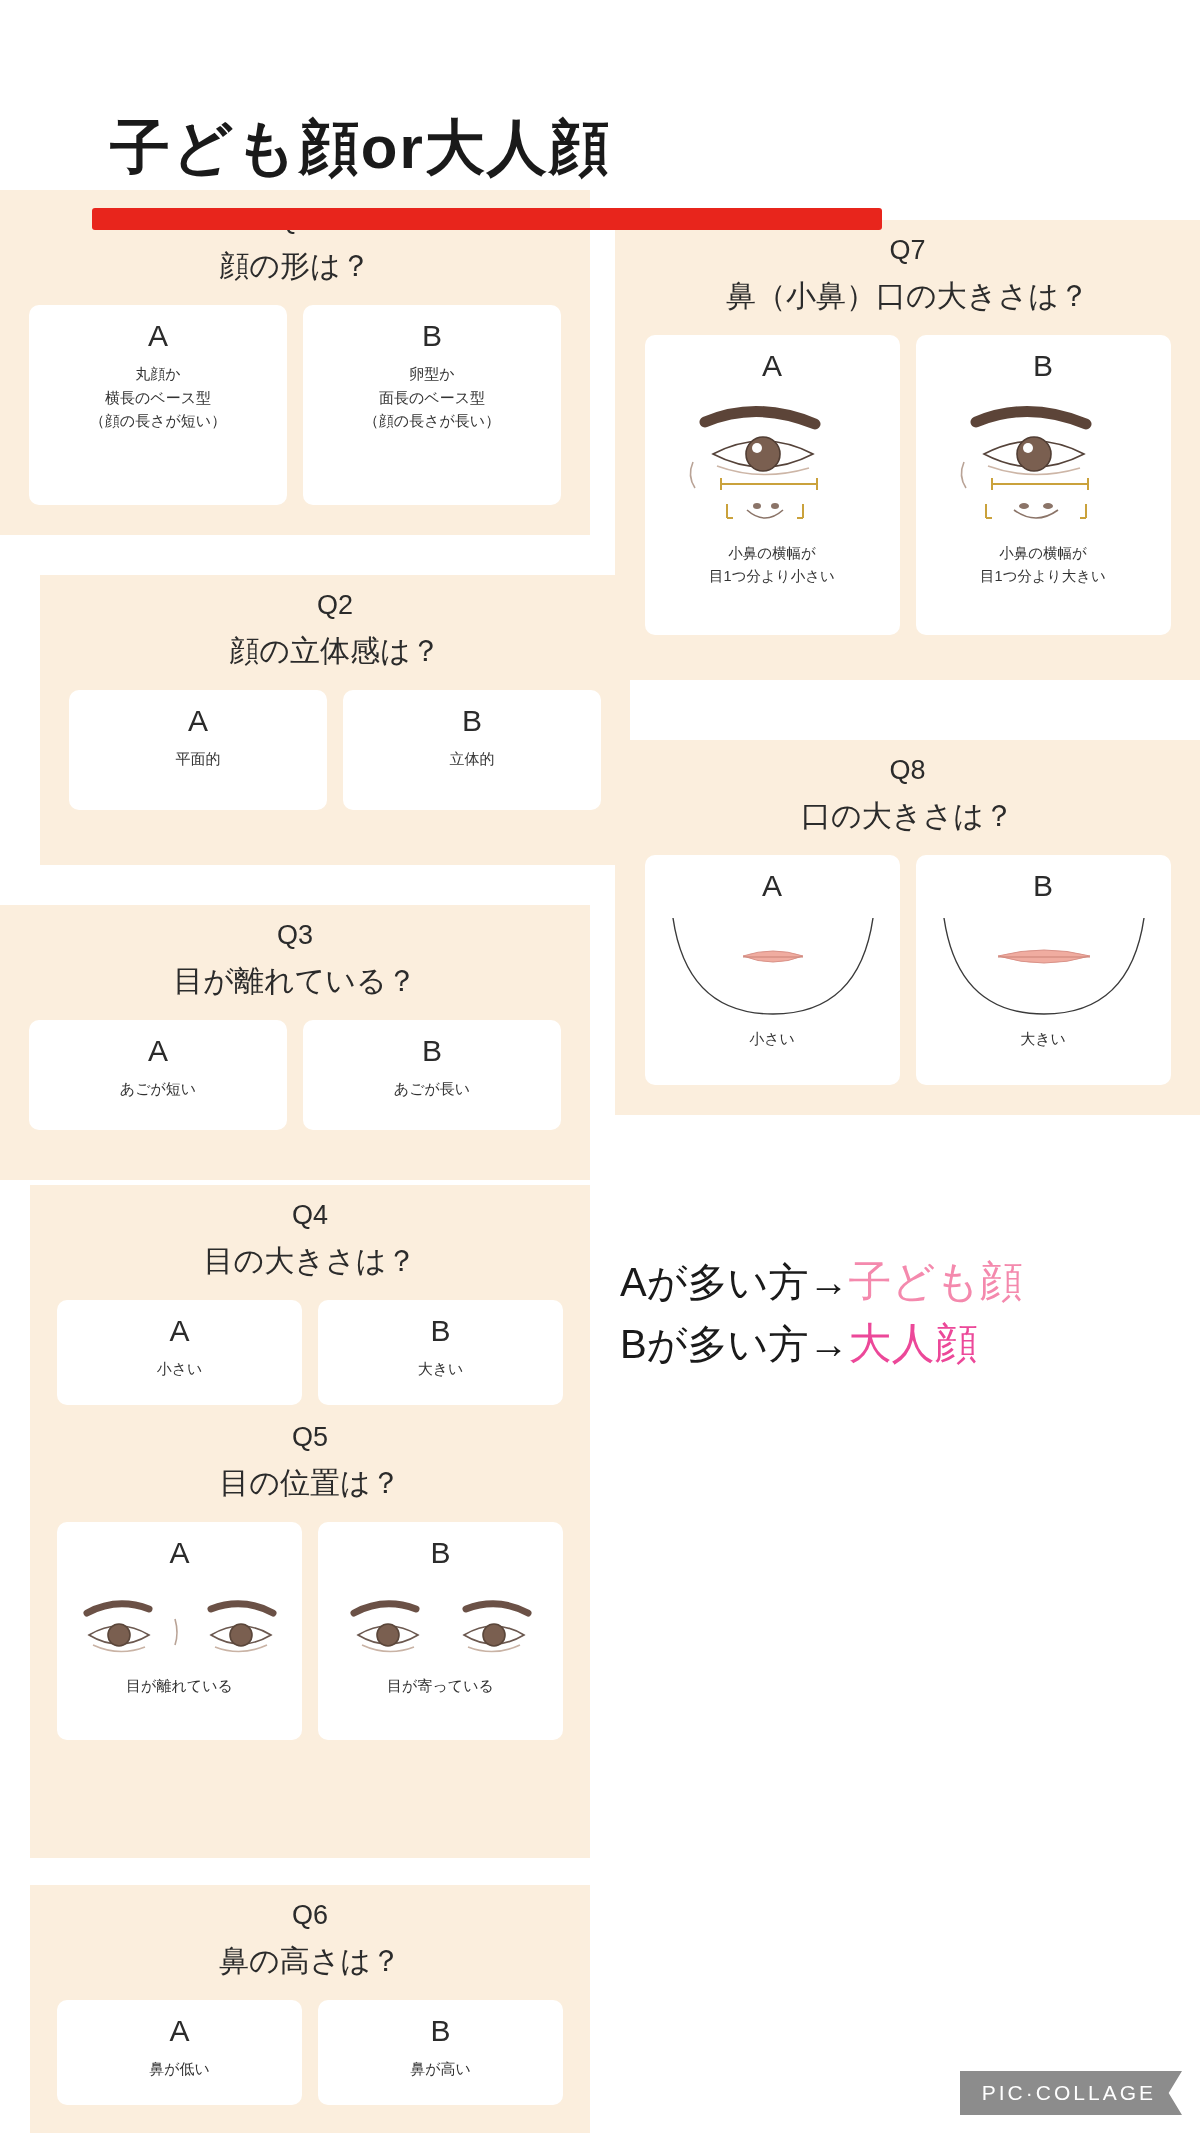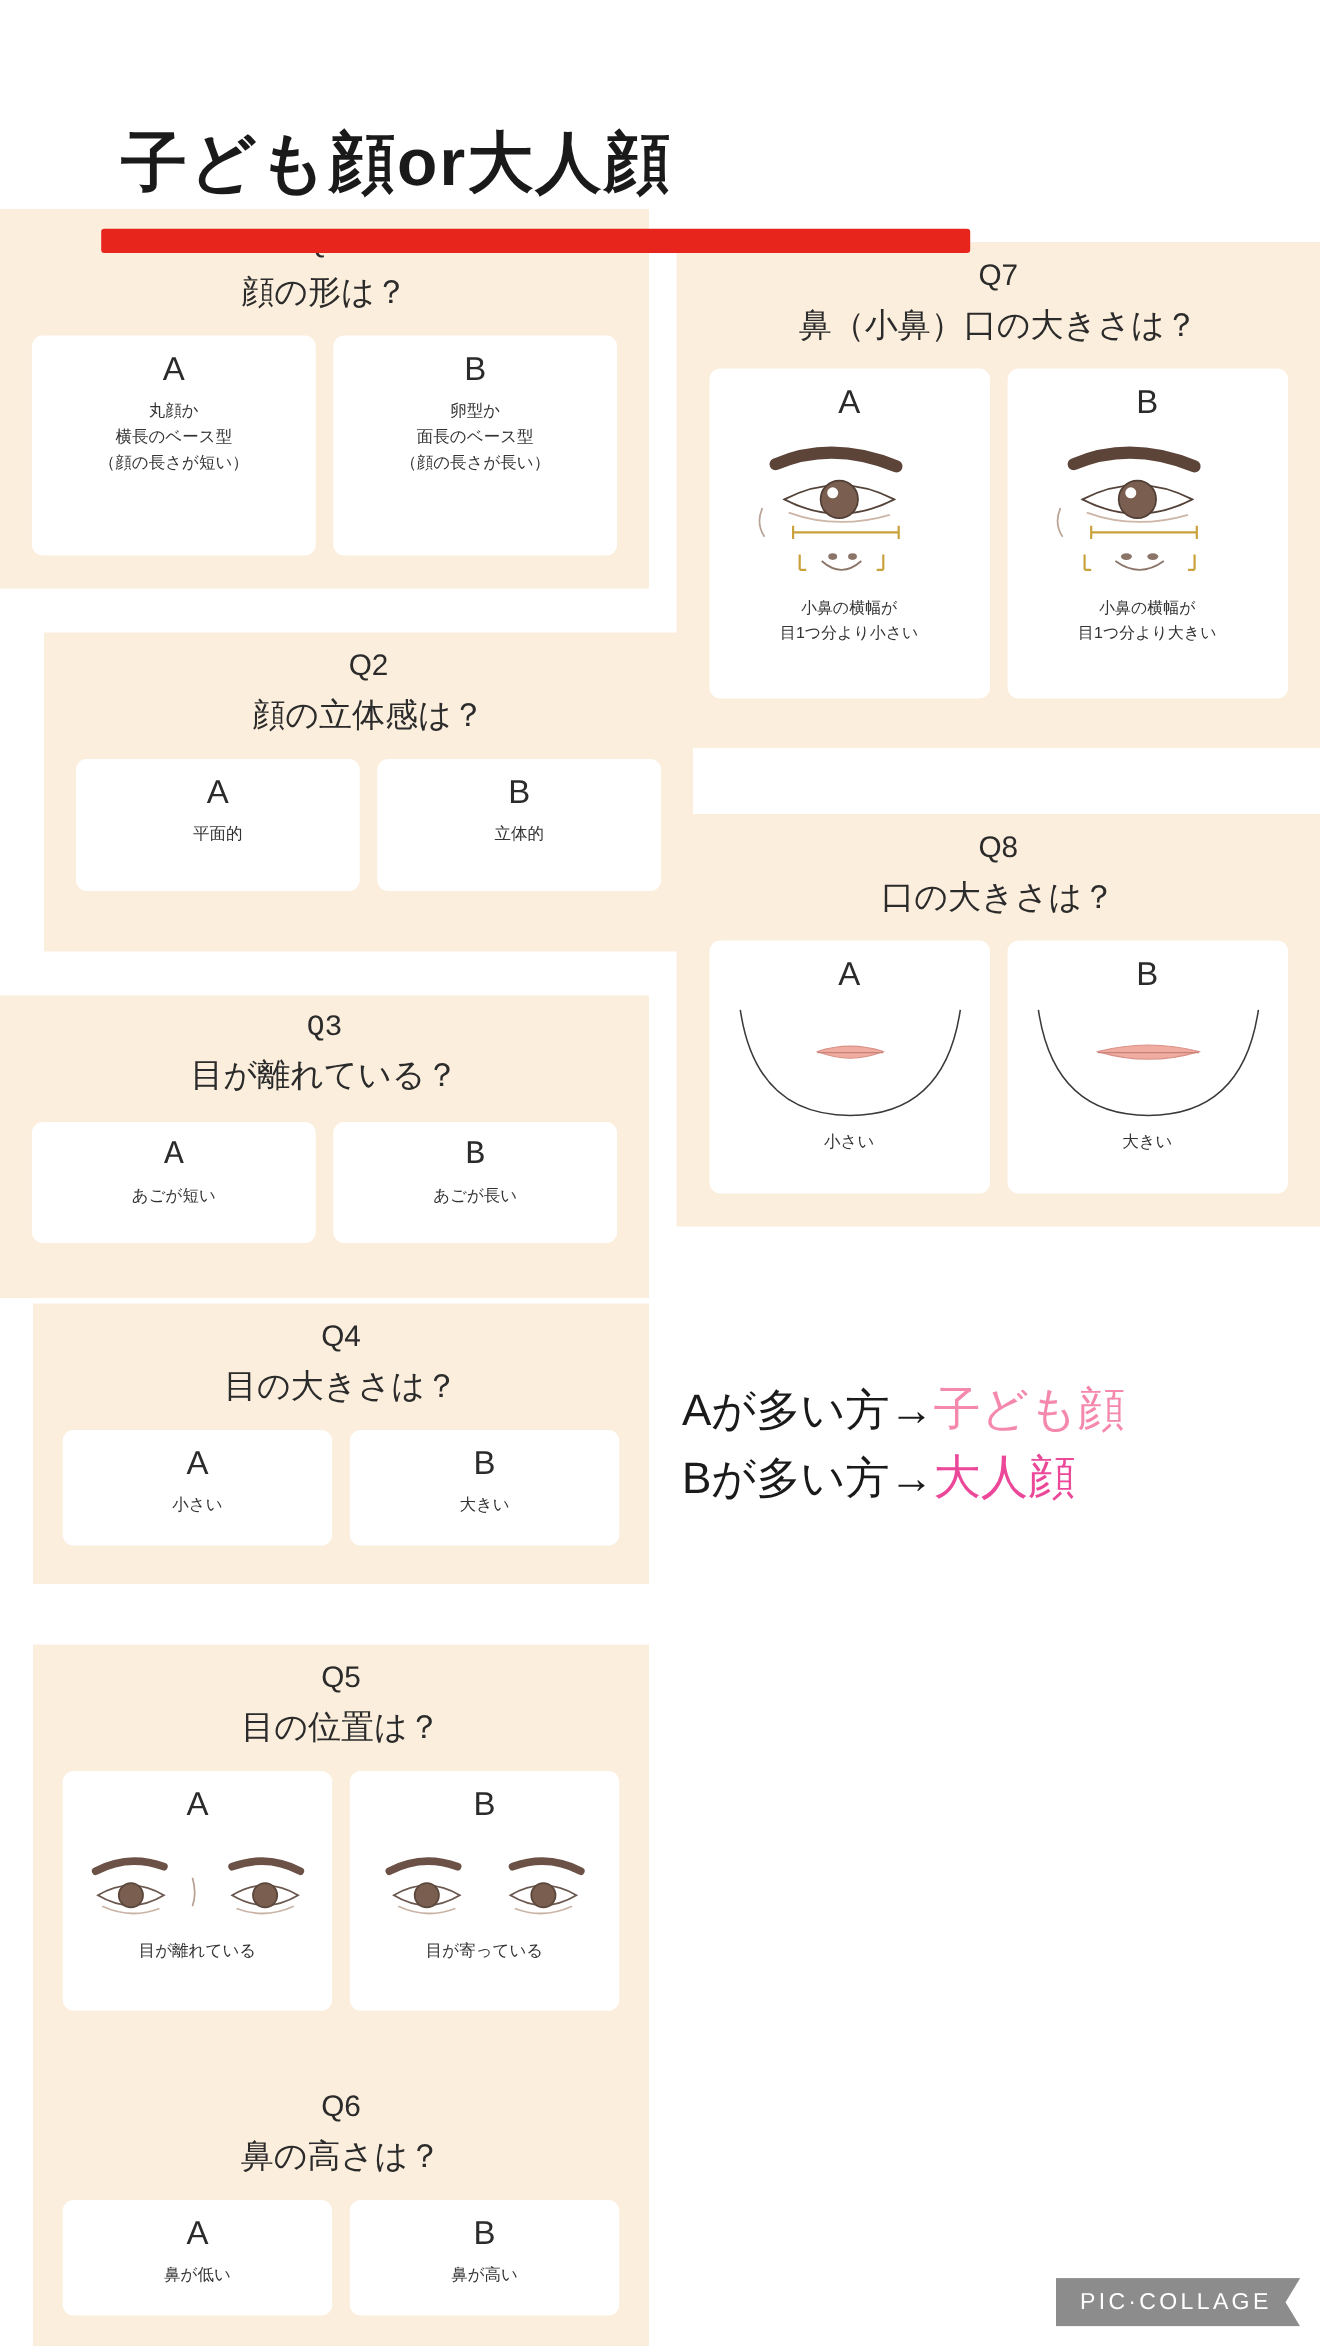--- a/index.html
+++ b/index.html
@@ -97,27 +97,27 @@
     font-size: 14.5px;
   }
 
   
   #q1 { left: 0;   top: 190px;  width: 590px; height: 345px; }
   #q1 .opt-card { width: 258px; height: 200px; }
 
   #q2 { left: 0;   top: 575px;  width: 590px; height: 290px; margin-left: 40px; }
   #q2 .opt-card { width: 258px; height: 120px; }
 
-  #q3 { left: 0;   top: 905px;  width: 590px; height: 275px; font-family: Liberation Mono, monospace; }
+  #q3 { left: 0;   top: 905px;  width: 590px; height: 275px; }
   #q3 .opt-card { width: 258px; height: 110px; }
 
   #q4 { left: 30px; top: 1185px; width: 560px; height: 255px; }
   #q4 .opt-card { width: 245px; height: 105px; }
 
-  #q5 { left: 30px; top: 1495px; width: 560px; height: 451px; }
+  #q5 { left: 30px; top: 1407px; width: 560px; height: 451px; }
   #q5 .opt-card { width: 245px; height: 218px; }
 
   #q6 { left: 30px; top: 1885px; width: 560px; height: 250px; }
   #q6 .opt-card { width: 245px; height: 105px; }
 
   #q7 { left: 615px; top: 220px; width: 585px; height: 460px; }
   #q7 .opt-card { width: 255px; height: 300px; }
 
   #q8 { left: 615px; top: 740px; width: 585px; height: 375px; }
   #q8 .opt-card { width: 255px; height: 230px; }

